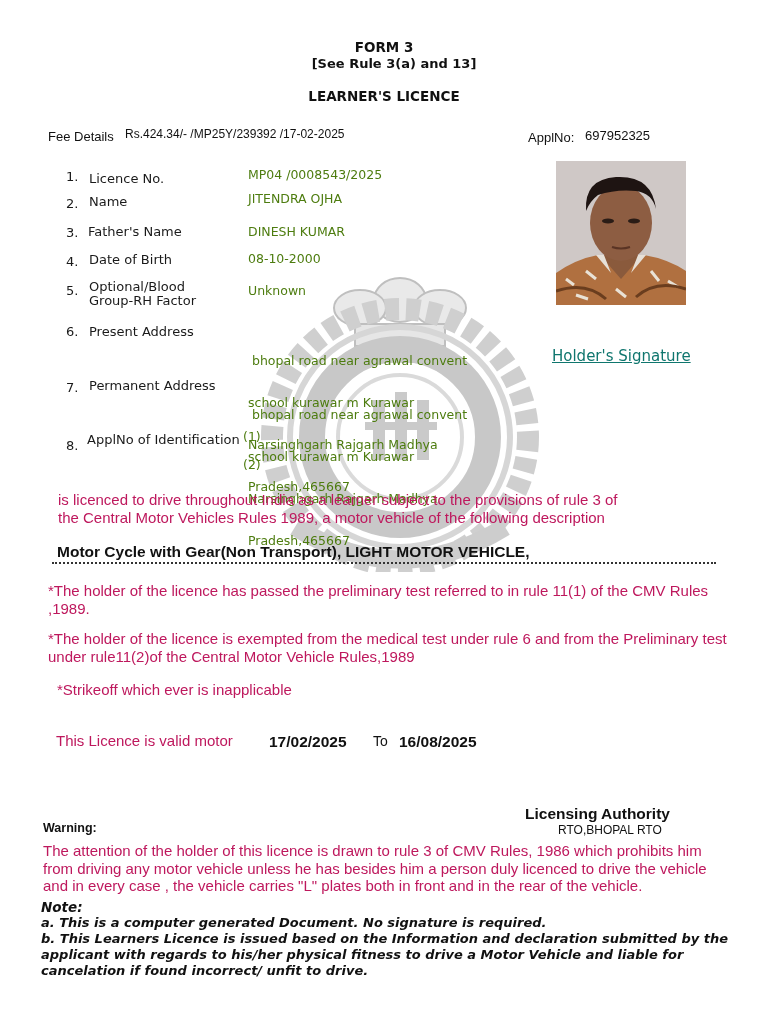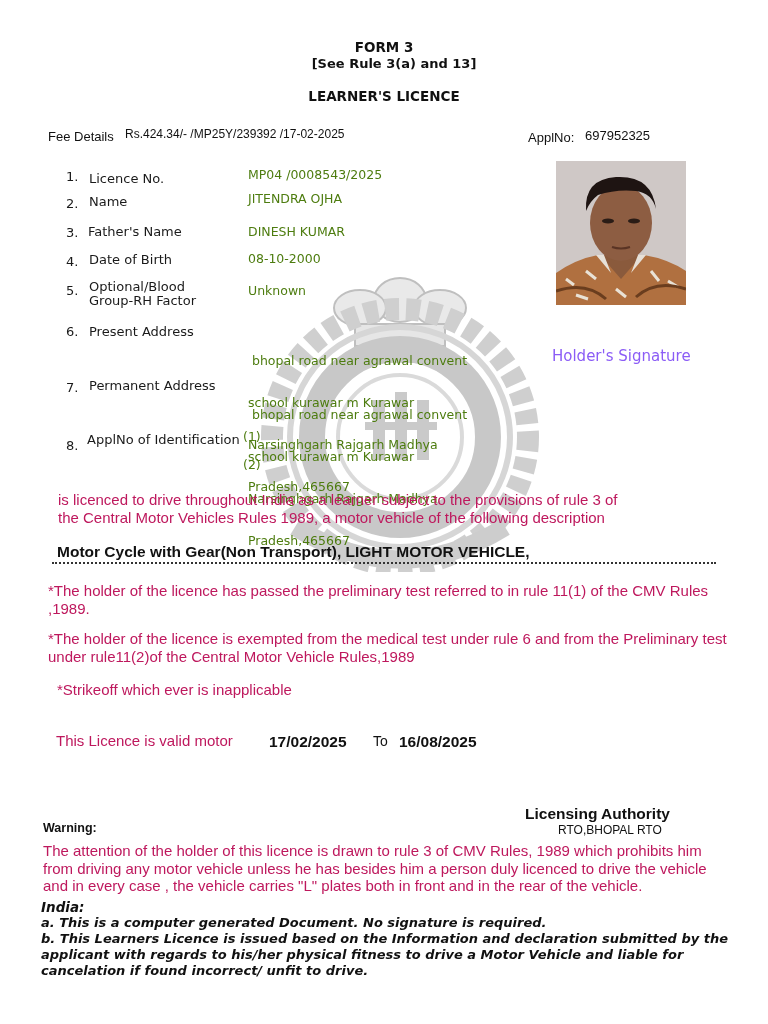--- a/index.html
+++ b/index.html
@@ -119,38 +119,38 @@
 
     <path d="M30 50 Q28 18 60 16 Q96 14 100 48 Q96 32 80 30 Q60 28 42 34 Q34 40 30 50 Z" fill="#1e1412"></path>
 
     <ellipse cx="52" cy="60" rx="6" ry="2.5" fill="#2a1c16"></ellipse>
     <ellipse cx="78" cy="60" rx="6" ry="2.5" fill="#2a1c16"></ellipse>
 
     <path d="M56 86 Q65 89 74 86" stroke="#5a3424" stroke-width="2" fill="none"></path>
   </svg>
 </div>
 
-<div class="abs" style="left:552px;top:347px;font-size:15px;color:#8b5cf6;">Holder's Signature</div>
+<div class="abs" style="left:552px;top:347px;font-size:15px;color:#0f766e;text-decoration:underline;">Holder's Signature</div>
 
 <div class="abs para" style="left:58px;top:491px;">is licenced to drive throughout India as a learner subject to the provisions of rule 3 of</div>
 <div class="abs para" style="left:58px;top:509px;">the Central Motor Vehicles Rules 1989, a motor vehicle of the following description</div>
 
 <div class="abs narrow bold" style="left:57px;top:543px;font-size:15.5px;">Motor Cycle with Gear(Non Transport), LIGHT MOTOR VEHICLE,</div>
 <div class="dots"></div>
 
 <div class="abs para" style="left:48px;top:582px;width:680px;">*The holder of the licence has passed the preliminary test referred to in rule 11(1) of the CMV Rules ,1989.</div>
 <div class="abs para" style="left:48px;top:630px;width:680px;">*The holder of the licence is exempted from the medical test under rule 6 and from the Preliminary test under rule11(2)of the Central Motor Vehicle Rules,1989</div>
 <div class="abs para" style="left:57px;top:681px;">*Strikeoff which ever is inapplicable</div>
 
 <div class="abs para" style="left:56px;top:732px;">This Licence is valid motor</div>
 <div class="abs narrow bold" style="left:269px;top:733px;font-size:15.5px;">17/02/2025</div>
 <div class="abs narrow" style="left:373px;top:733px;font-size:14px;">To</div>
 <div class="abs narrow bold" style="left:399px;top:733px;font-size:15.5px;">16/08/2025</div>
 
 <div class="abs narrow bold" style="left:525px;top:805px;font-size:15.5px;">Licensing Authority</div>
 <div class="abs narrow" style="left:558px;top:823px;font-size:12px;">RTO,BHOPAL RTO</div>
 
 <div class="abs narrow bold" style="left:43px;top:821px;font-size:12.5px;">Warning:</div>
-<div class="abs para" style="left:43px;top:842px;width:680px;line-height:17.5px;">The attention of the holder of this licence is drawn to rule 3 of CMV Rules, 1989 which prohibits him from driving any motor vehicle unless he has besides him a person duly licenced to drive the vehicle and in every case , the vehicle carries "L" plates both in front and in the rear of the vehicle.</div>
+<div class="abs para" style="left:43px;top:842px;width:680px;line-height:17.5px;">The attention of the holder of this licence is drawn to rule 3 of CMV Rules, 1986 which prohibits him from driving any motor vehicle unless he has besides him a person duly licenced to drive the vehicle and in every case , the vehicle carries "L" plates both in front and in the rear of the vehicle.</div>
 
-<div class="abs note" style="left:41px;top:899px;font-size:13.5px;">India:</div>
+<div class="abs note" style="left:41px;top:899px;font-size:13.5px;">Note:</div>
 <div class="abs note" style="left:41px;top:915px;width:690px;"> a. This is a computer generated Document. No signature is required.</div>
 <div class="abs note" style="left:41px;top:931px;width:690px;"> b. This Learners Licence is issued based on the Information and declaration submitted by the applicant with regards to his/her physical fitness to drive a Motor Vehicle and liable for cancelation if found incorrect/ unfit to drive.</div>
 
 </body></html>

